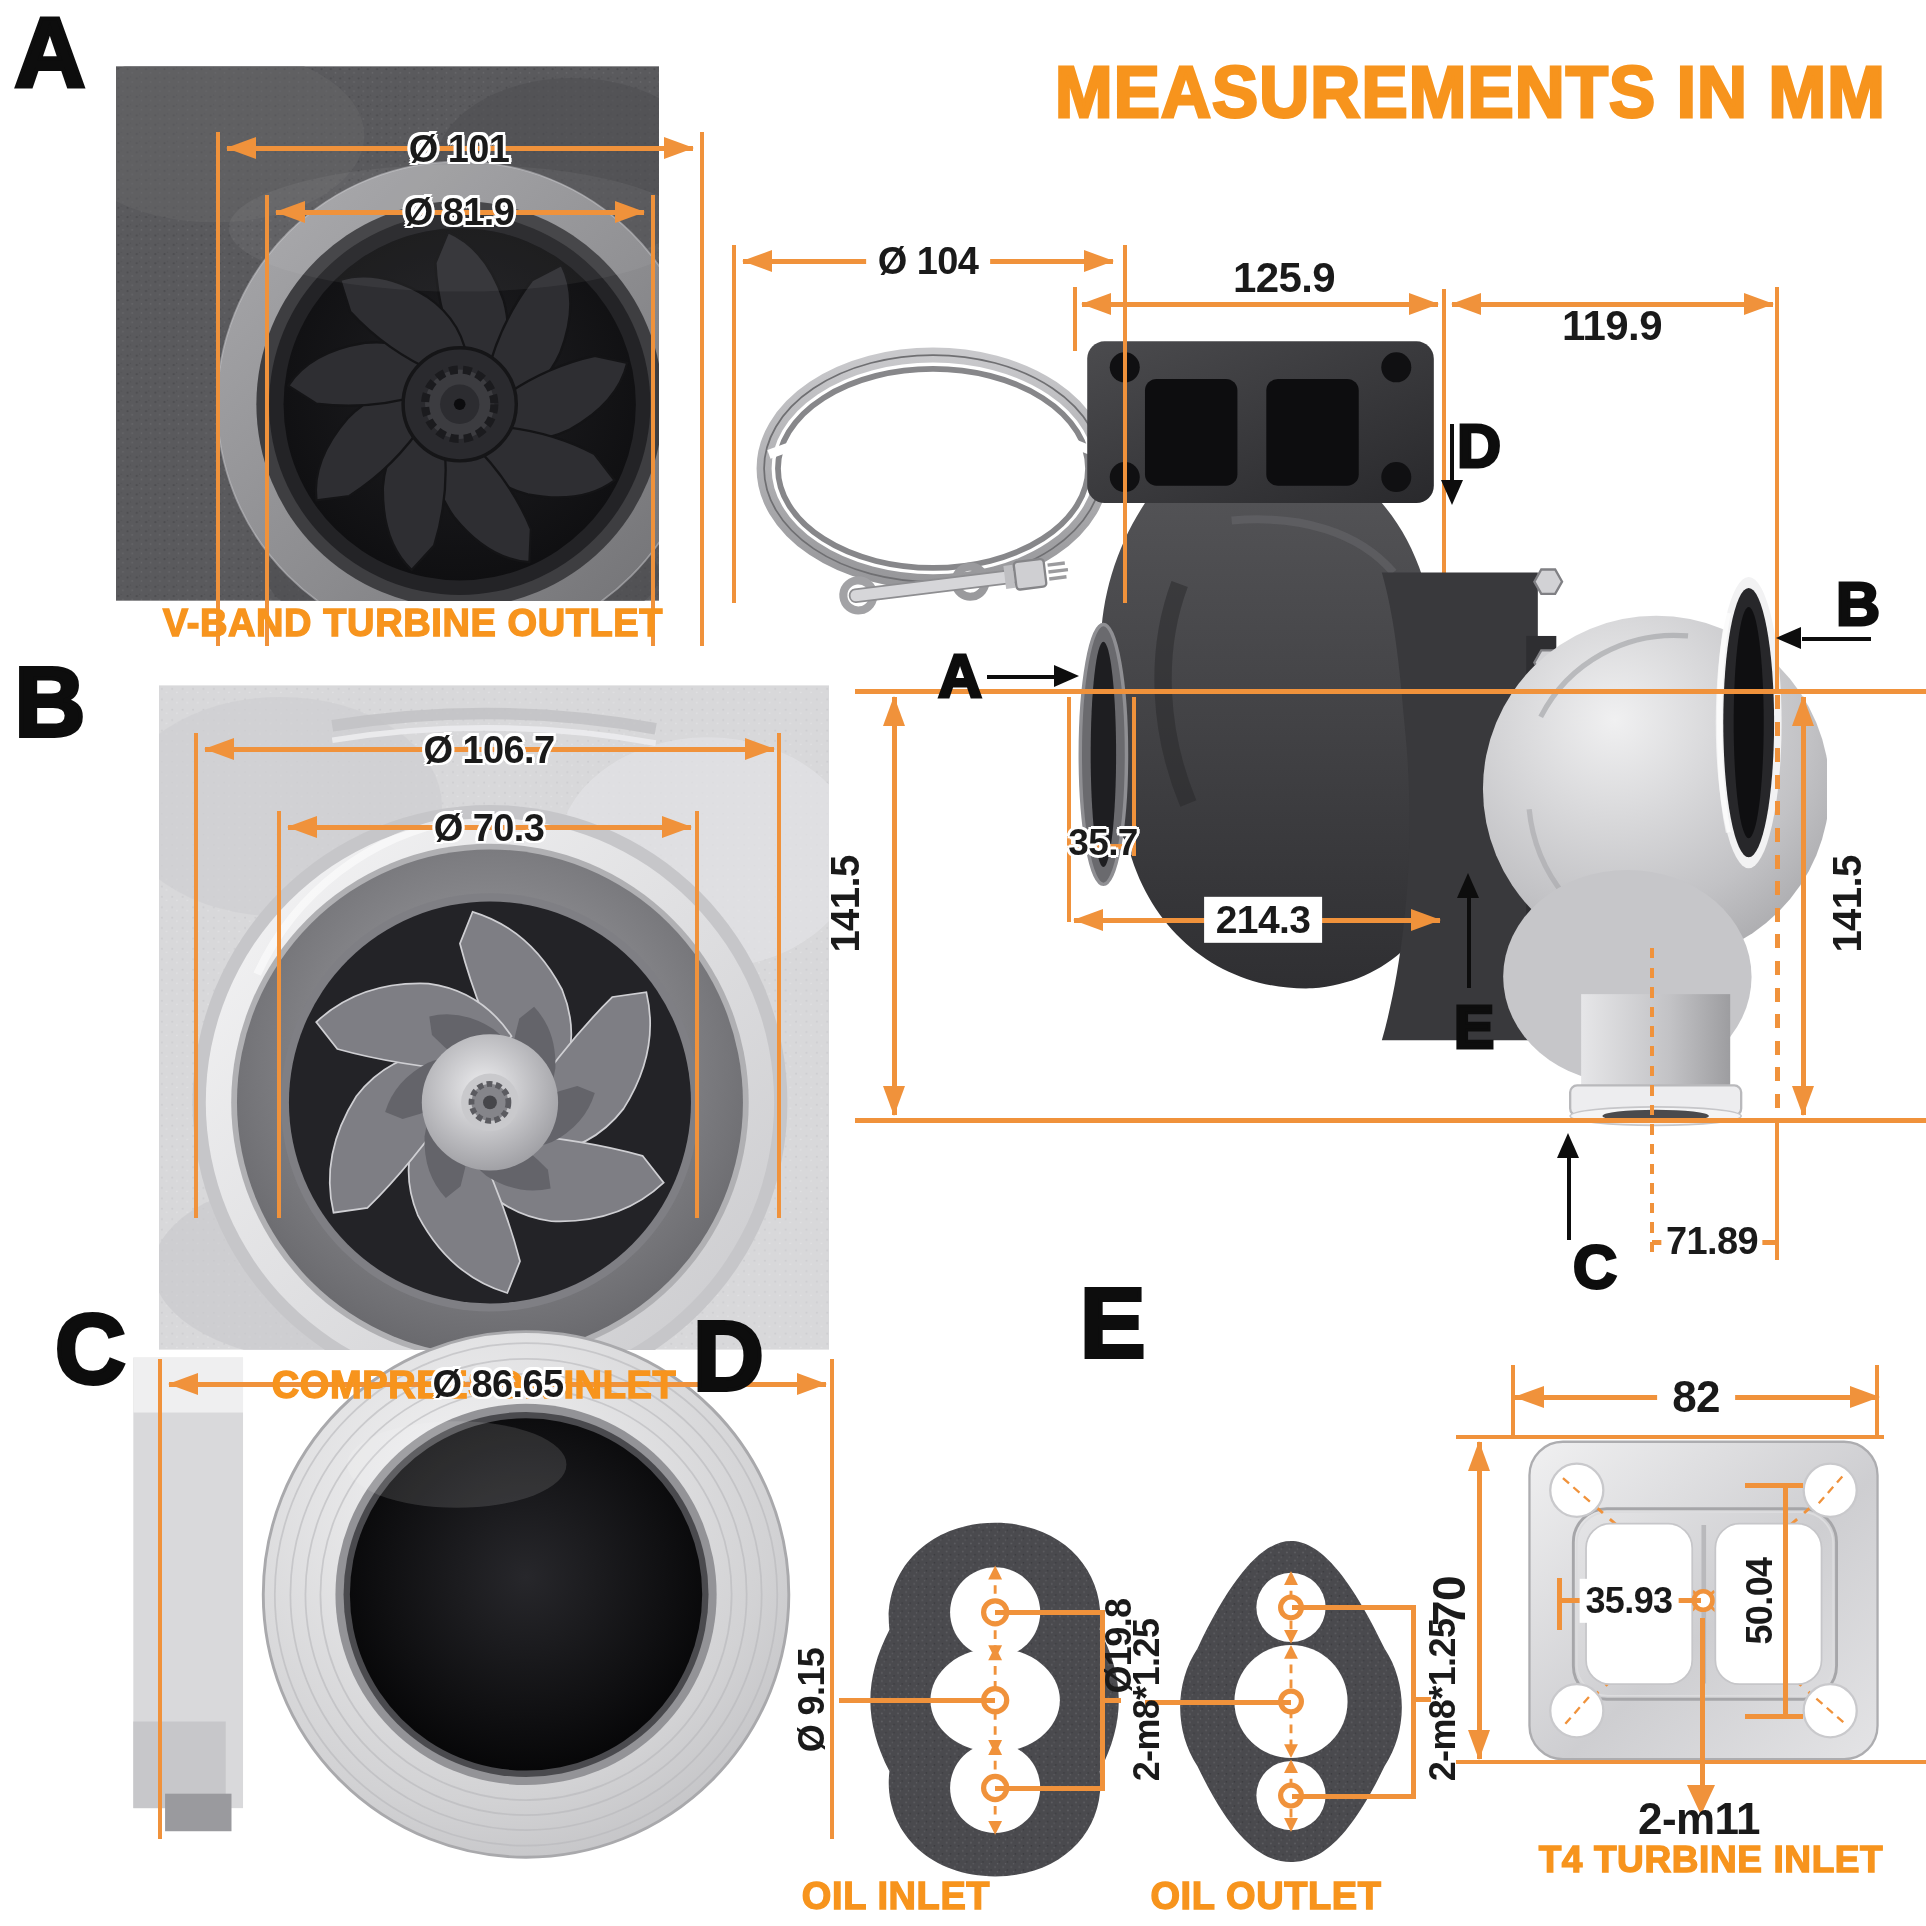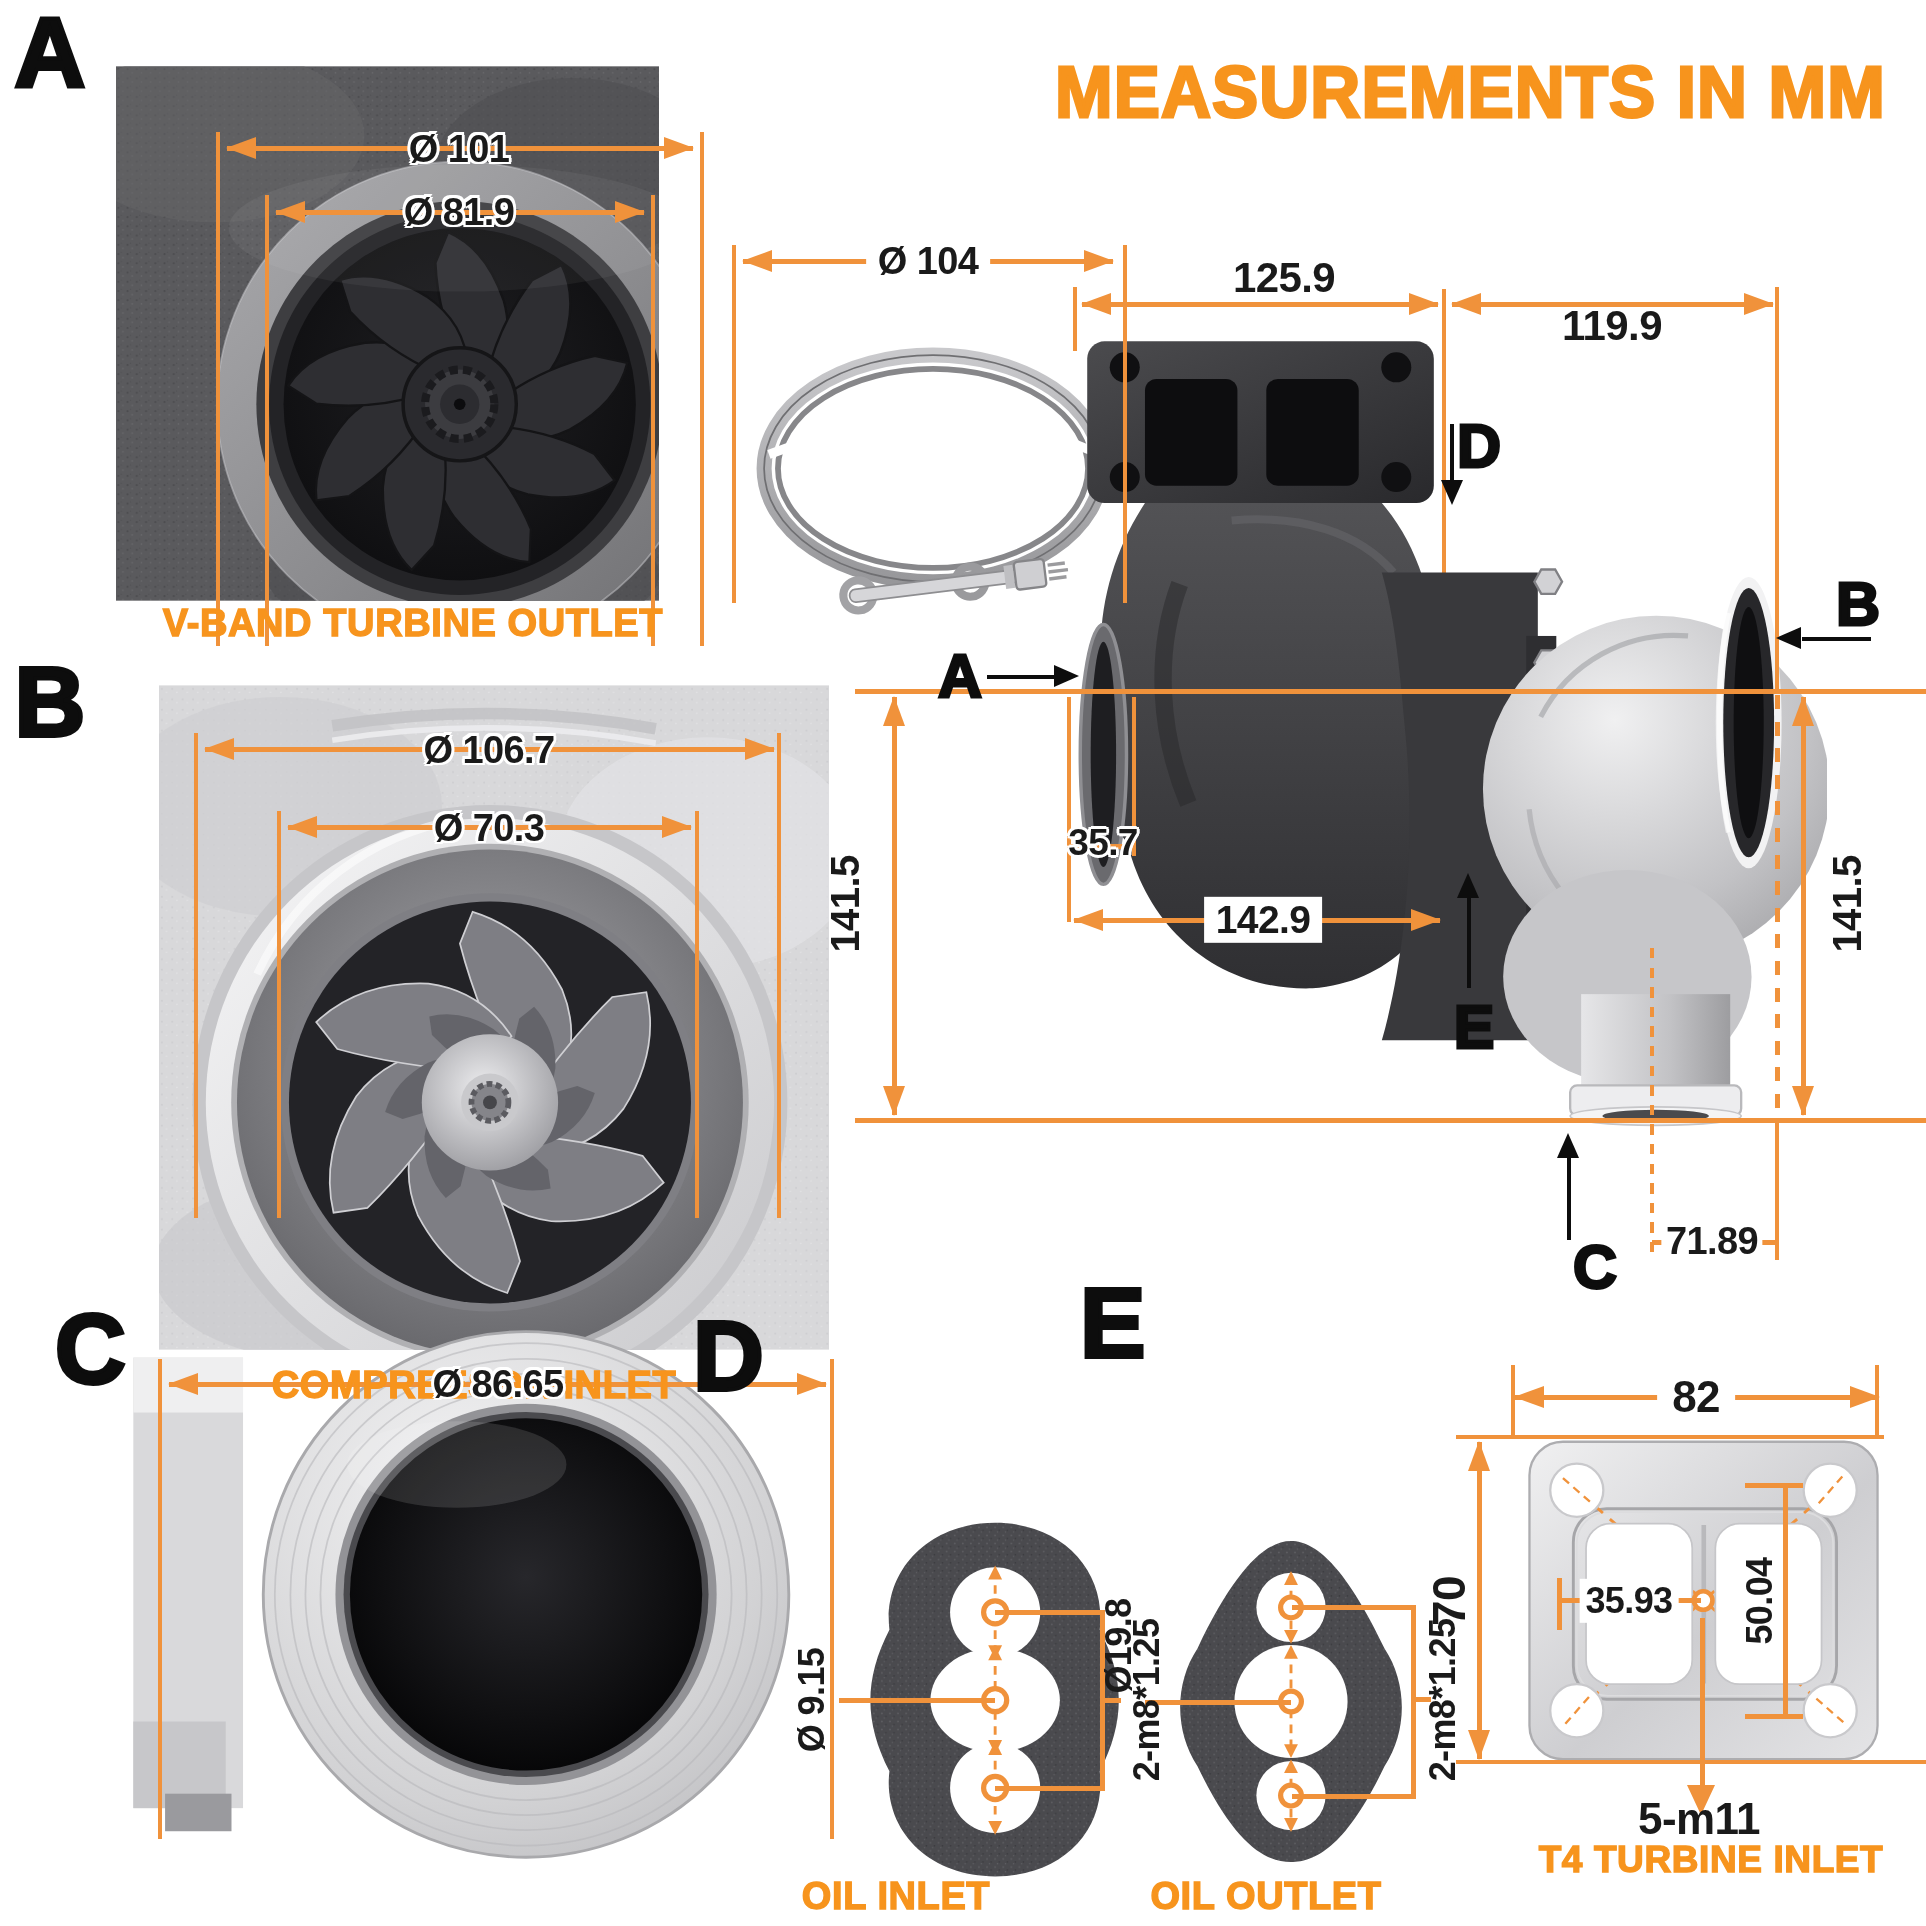--- a/index.html
+++ b/index.html
@@ -229,21 +229,21 @@
   <div class="dotv" style="left:1775px;top:695px;height:423px;"></div>
   <div class="dimv" style="left:1801px;top:697px;height:418px;"></div>
   <span class="num rot" style="left:1847px;top:904px;font-size:40px;">141.5</span>
 
   <div class="extv" style="left:1067px;top:697px;height:225px;"></div>
   <div class="extv" style="left:1132px;top:697px;height:159px;"></div>
   <div class="exth" style="left:1069px;top:844px;width:66px;height:4.6px;"></div>
   <span class="num halo" style="left:1103px;top:843px;font-size:37px;">35.7</span>
 
   <div class="dimh" style="left:1074px;top:918px;width:366px;"></div>
-  <span class="num bgw" style="left:1263px;top:920px;font-size:39px;">142.9</span>
+  <span class="num bgw" style="left:1263px;top:920px;font-size:39px;">214.3</span>
 
   <div class="bav" style="left:1467px;top:896px;height:92px;"></div>
   <div class="tri" style="left:1457px;top:873px;border-left:11.6px solid transparent;border-right:11.6px solid transparent;border-bottom:25.4px solid #0d0d0d;"></div>
   <span class="ptr" style="left:1474px;top:1027px;">E</span>
 
   <div class="bav" style="left:1567px;top:1156px;height:84px;"></div>
   <div class="tri" style="left:1557px;top:1133px;border-left:11.6px solid transparent;border-right:11.6px solid transparent;border-bottom:25.4px solid #0d0d0d;"></div>
   <span class="ptr" style="left:1595px;top:1267px;">C</span>
 
   <div class="dashv" style="left:1650px;top:948px;height:312px;"></div>
@@ -468,17 +468,17 @@
   <div class="exth" style="left:1557px;top:1598px;width:144px;height:4.6px;"></div>
   <span class="num bgw" style="left:1629px;top:1601px;font-size:36px;padding:1.2px 5.8px;">35.93</span>
 
   <div class="exth" style="left:1745px;top:1483px;width:58px;height:4.6px;"></div>
   <div class="exth" style="left:1745px;top:1714px;width:58px;height:4.6px;"></div>
   <div class="extv" style="left:1783px;top:1485px;height:231px;width:4.6px;"></div>
   <span class="num rot bgw" style="left:1760px;top:1601px;font-size:36px;padding:1.2px 5.8px;">50.04</span>
 
   <div class="extv" style="left:1700px;top:1618px;height:170px;width:4.6px;"></div>
   <div class="tri" style="left:1687px;top:1785px;border-left:14px solid transparent;border-right:14px solid transparent;border-top:30px solid #F0923B;z-index:3;"></div>
-  <span class="num" style="left:1699px;top:1819px;font-size:44px;">5-m11</span>
+  <span class="num" style="left:1699px;top:1819px;font-size:44px;">2-m11</span>
   <div class="caption" style="left:1711px;top:1839px;font-size:37px;">T4 TURBINE INLET</div>
 
 </div>
 
 
 </body></html>

